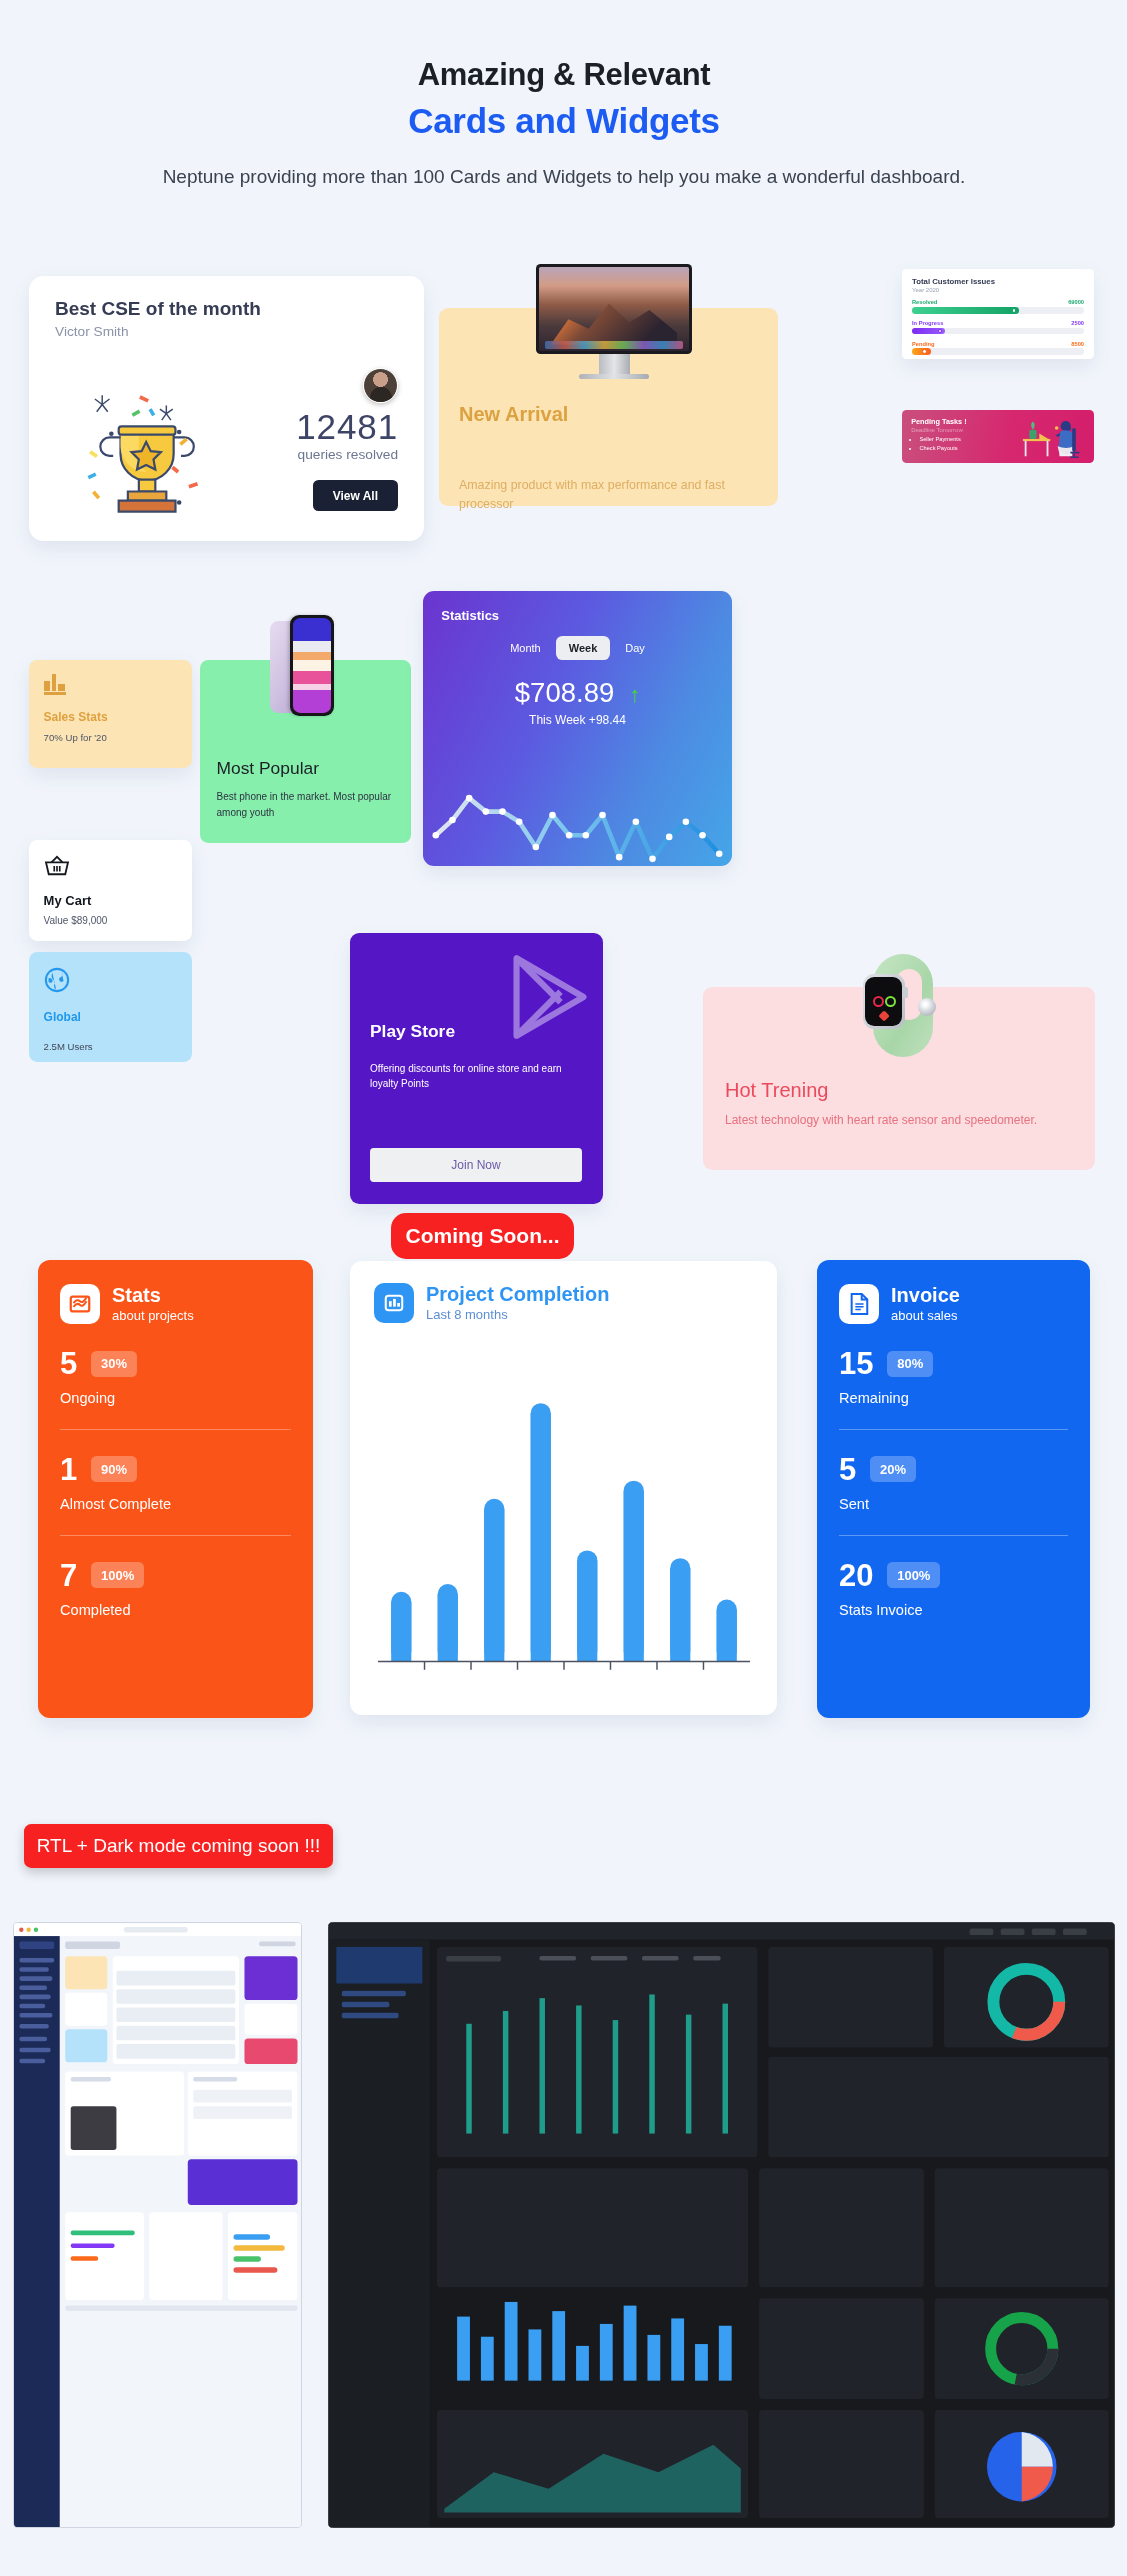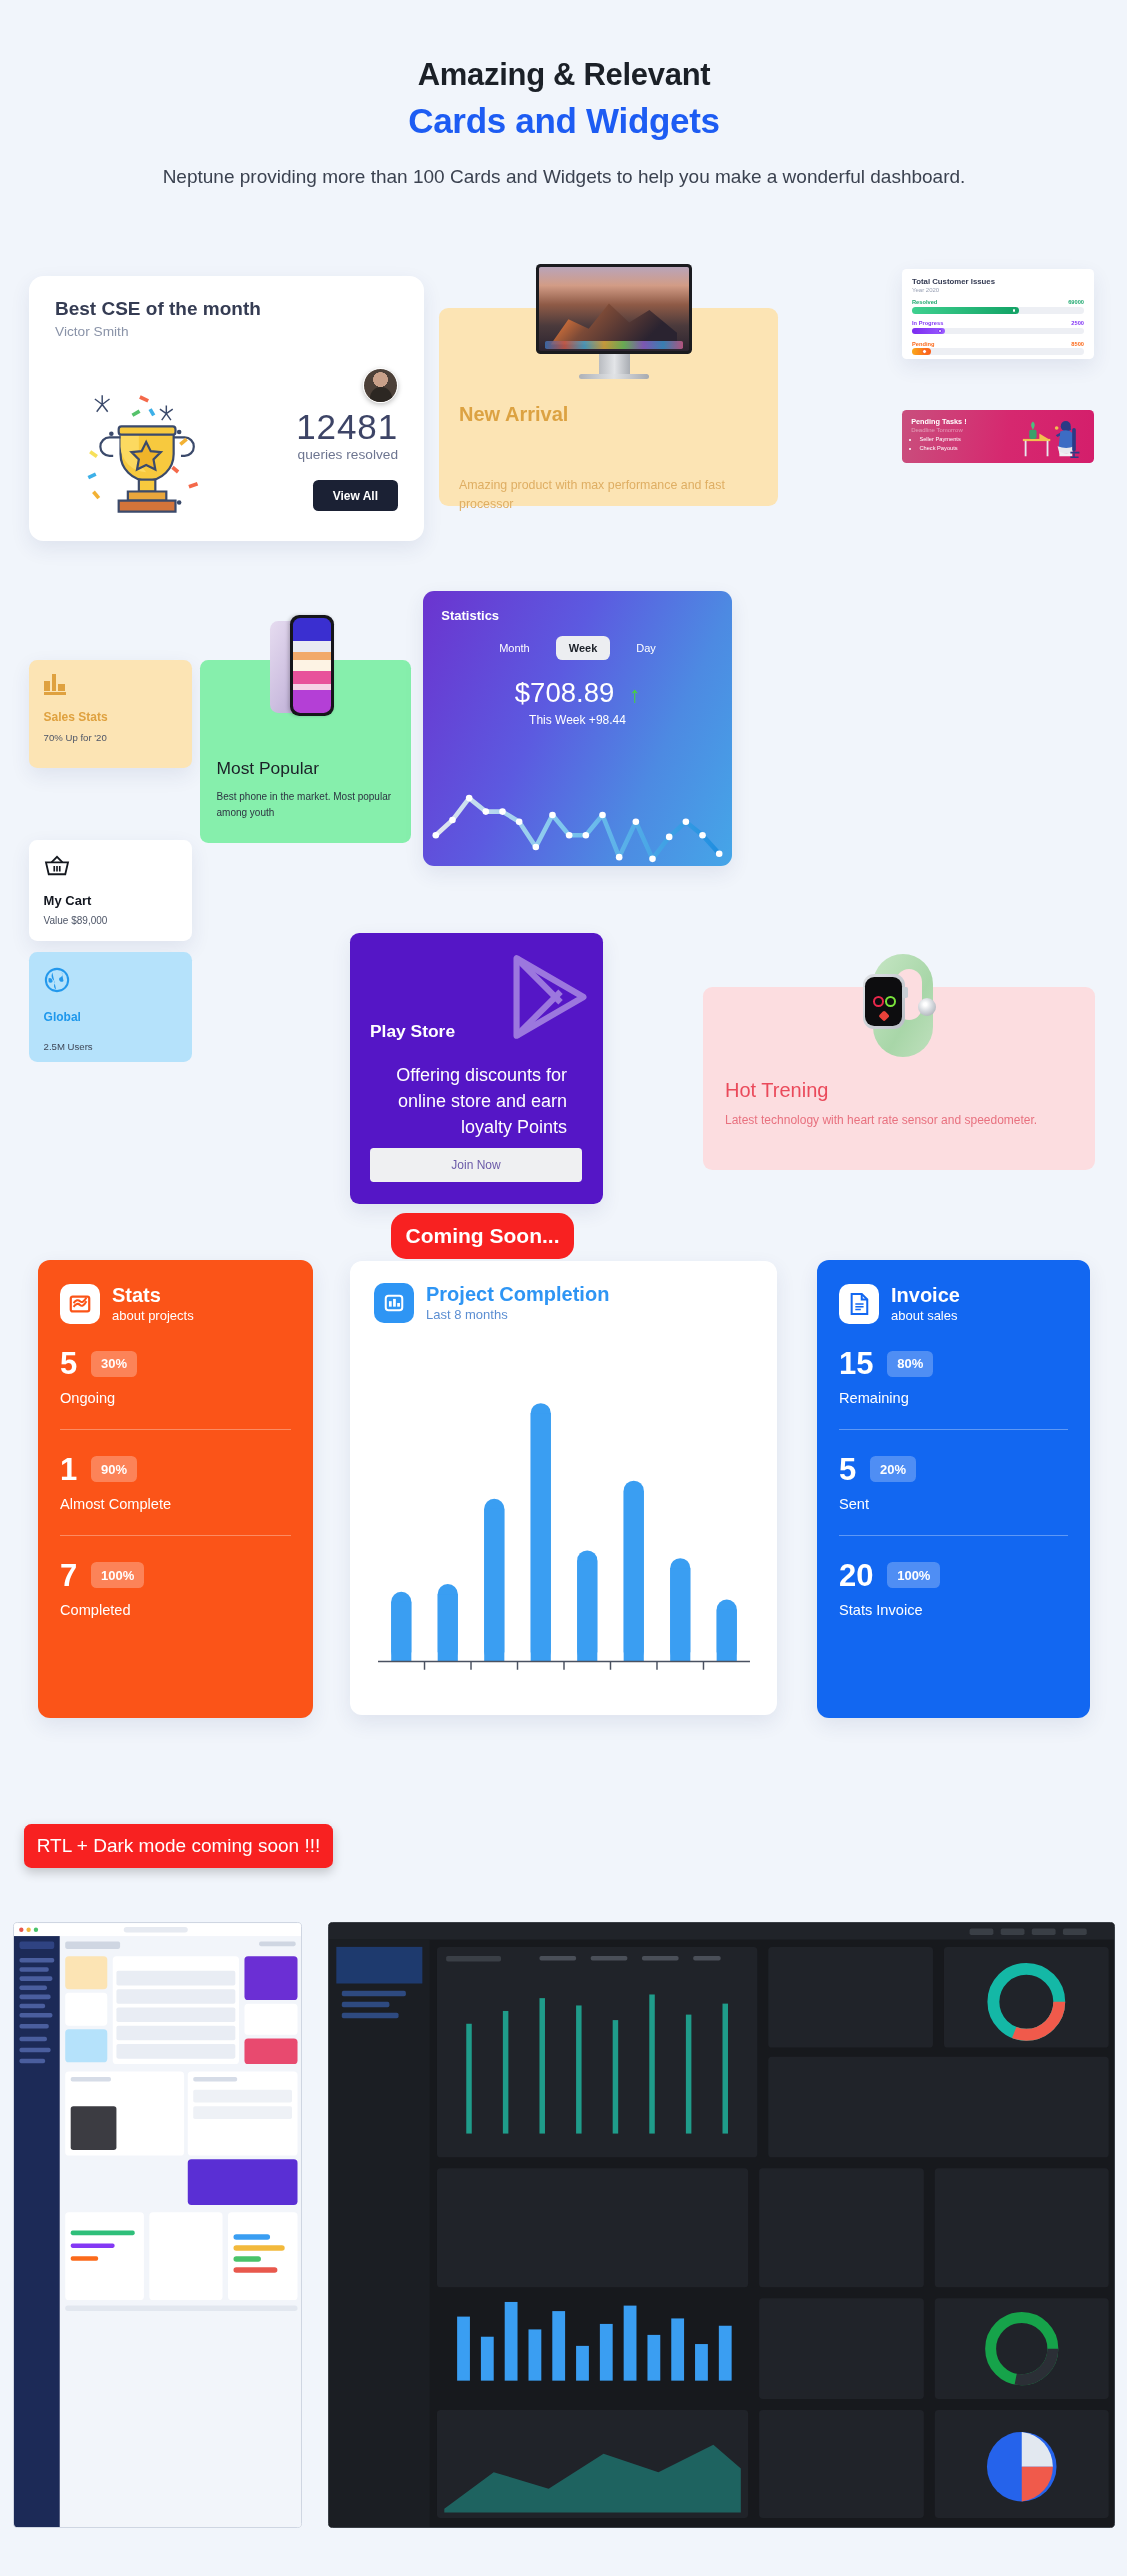--- a/index.html
+++ b/index.html
@@ -145,34 +145,34 @@
   .iphone .scr { width:100%; height:100%; border-radius:7.3px; overflow:hidden;
     background: linear-gradient(180deg,#3a2fd0 0 24%, #e9eaf2 24% 36%, #f2a96a 36% 44%,
       #fdf3e4 44% 56%, #e8529b 56% 70%, #f6d2e6 70% 76%, #b43fd6 76% 100%);}
 
   #statistics {
     left: 423px; top: 591px; width: 309px; height: 275px;
     background: linear-gradient(115deg,#6b34cf 0%, #5c5ae0 40%, #4d8ae2 72%, #45a6e8 100%);
     border-radius: 11px; padding: 16.5px 18.3px; color:#fff; overflow:hidden;
   }
   #statistics .st { font-size: 13px; font-weight: bold;}
-  .seg { display:flex; justify-content:center; gap: 13px; margin-top: 13px;}
+  .seg { display:flex; justify-content:center; gap: 2px; margin-top: 13px;}
   .seg .it { font-size: 11px; padding: 6.4px 13px; border-radius: 6.4px; color:#fff; cursor:pointer;}
   .seg .it.on { background:#eceef1; color:#1b2027; font-weight:bold;}
   #statistics .amt { text-align:center; font-size: 27.5px; font-weight: 300; margin-top: 16.5px;}
   #statistics .amt .arw { color:#46d934; font-size: 22px; margin-left:7.3px;}
   #statistics .wk { text-align:center; font-size: 12px; margin-top: 4.6px;}
   #stat-svg { position:absolute; left:0; bottom:-1.8px; width:309px; height:110px;}
 
   #play-store {
     left: 350px; top: 933px; width: 253px; height: 271px;
     background: #5516c6; border-radius: 9.2px; padding: 22px 20px; color:#fff; overflow:hidden;
   }
   #play-store .ti { font-size: 17.4px; font-weight: bold; margin-top: 66px;}
-  #play-store .sb { font-size: 18px; margin-top: 20px; line-height: 1.45; width: 197px; text-align: right;}
+  #play-store .sb { font-size: 10px; margin-top: 20px; line-height: 1.45; width: 197px;}
   #play-store .join {
     position:absolute; left: 20px; bottom: 22px; width: 212px; background:#eff0f2;
     color:#6b5aa8; border:none; border-radius:3.7px; padding: 10px 0; font-size: 12px; cursor:pointer;
   }
   .gplay { position:absolute; right: 9.2px; top: 20px; width: 88px; height: 88px; opacity:.42;}
 
   #hot-card {
     left: 703px; top: 987px; width: 392px; height: 183px;
     background: #fcdde0; border-radius: 9.2px; padding: 16.5px 22px;
   }

